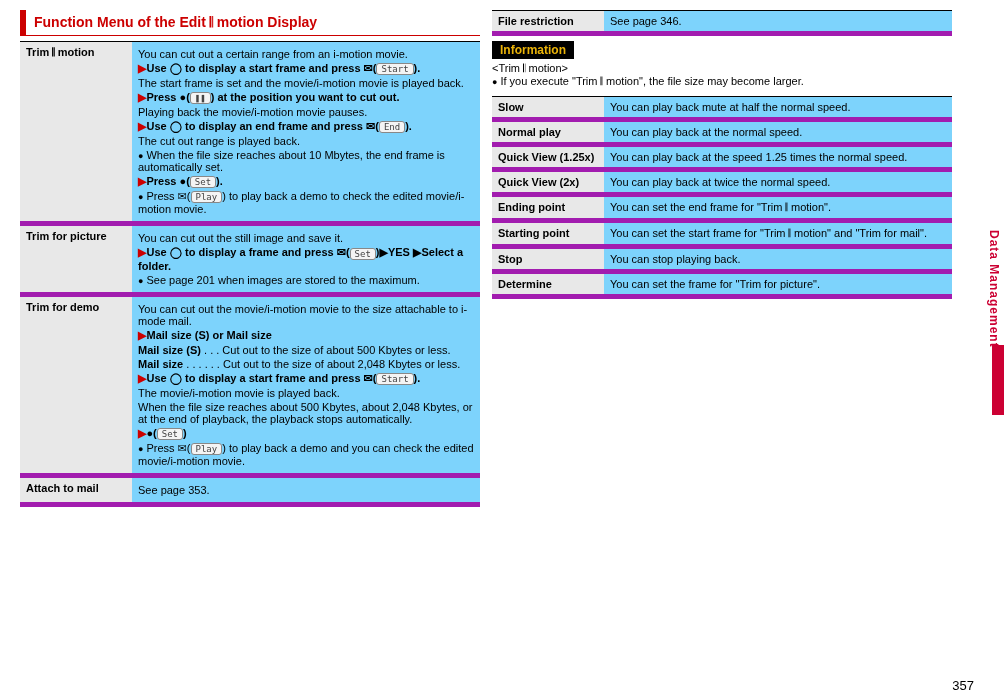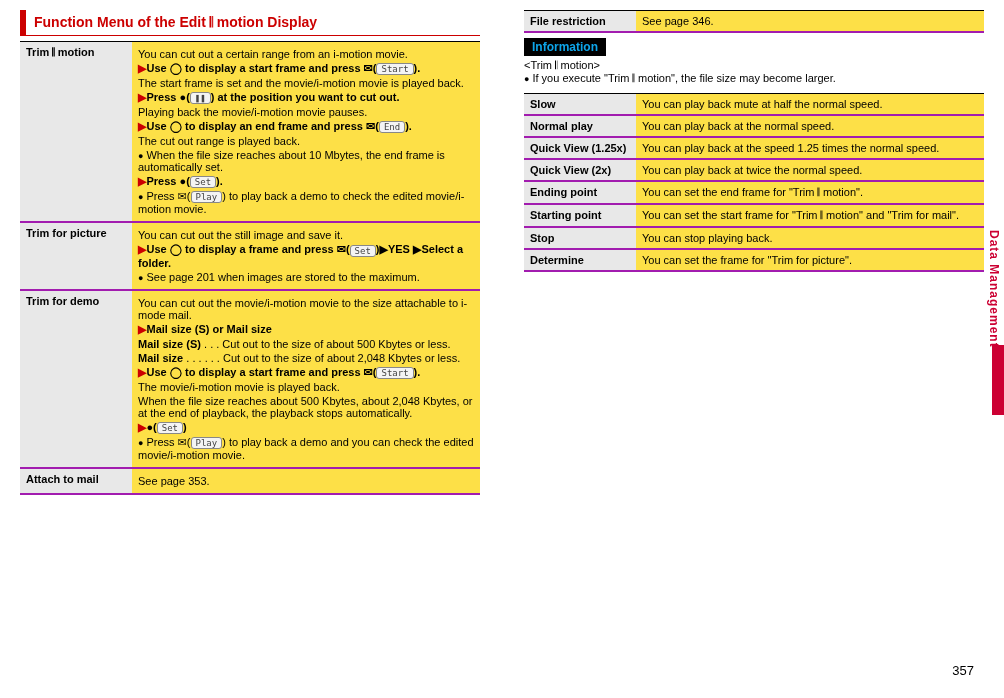--- a/index.html
+++ b/index.html
@@ -9,62 +9,61 @@
     font-size: 11px;
     color: #000;
     width: 1004px;
     height: 698px;
     position: relative;
   }
   .page {
     display: flex;
     padding: 10px 20px 0 20px;
     gap: 12px;
-    justify-content: space-between;
   }
   .column {
     width: 460px;
   }
   .section-header {
     border-left: 6px solid #cc0000;
     background: #fff;
     color: #cc0000;
     font-weight: bold;
     font-size: 14px;
     padding: 4px 8px;
     border-bottom: 1px solid #cc0000;
     margin-bottom: 5px;
   }
   .info-header {
     display: inline-block;
     background: #000;
-    color: #0ea5e9;
+    color: #eab308;
     font-weight: bold;
     font-size: 12px;
     padding: 2px 8px;
     margin-top: 5px;
   }
   table {
     border-collapse: collapse;
     width: 100%;
     font-size: 11px;
   }
   td {
     border-top: 1px solid #000;
-    border-bottom: 2px solid #a21caf;
+    border-bottom: 5px solid #a21caf;
     padding: 4px 6px;
     vertical-align: top;
   }
   td.label {
     background: #e8e8e8;
     font-weight: bold;
     width: 100px;
   }
   td.desc {
-    background: #fde047;
+    background: #7dd3fc;
   }
   .step-line { margin: 2px 0; }
   .arrow { color: #cc0000; font-weight: bold; }
   .bold { font-weight: bold; }
   .bullet::before { content: "●"; font-size: 9px; margin-right: 3px; }
 
   .side-tab {
     position: absolute;
     right: 3px;
     top: 230px;
@@ -79,21 +78,21 @@
     position: absolute;
     right: 0;
     top: 345px;
     width: 12px;
     height: 70px;
     background: #cc0033;
   }
   .page-number {
     position: absolute;
     right: 30px;
-    bottom: 20px;
+    bottom: 5px;
     font-size: 13px;
   }
   .info-body { font-size: 11px; margin: 3px 0 8px 0; }
   .sub-title { font-weight: normal; }
   .keycap {
     display:inline-block;
     border:1px solid #888;
     border-radius:3px;
     background:#f4f4f4;
     font-size:9px;

